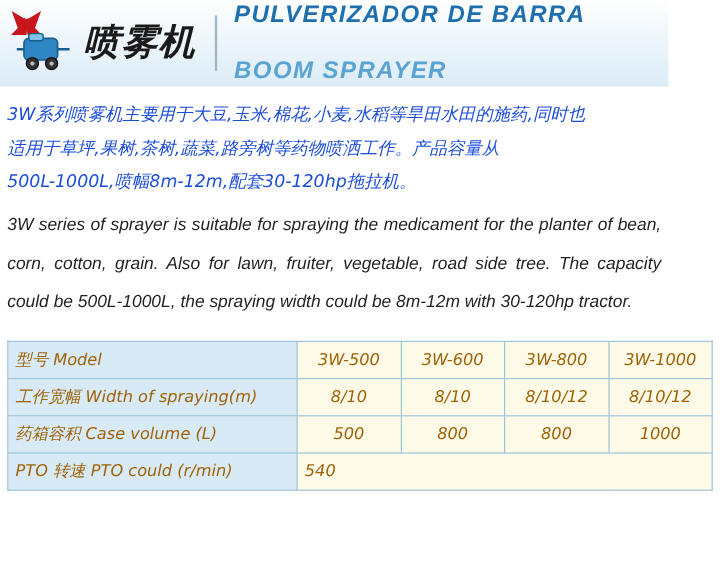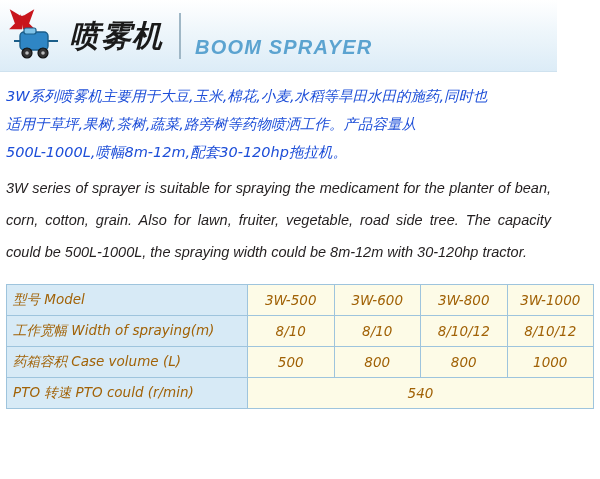--- a/index.html
+++ b/index.html
@@ -126,21 +126,20 @@
     width: 228px;
   }
   td.val {
     background: #fdfbe7;
     text-align: center;
   }
   tr.row-alt td.label { background: #d7eaf6; }
   tr.row-alt td.val { background: #fdfbe7; margin-left: 20px; }
   td.span-val {
     background: #fdfbe7;
-    text-align: center;
   }
 </style>
 </head>
 <body>
 
 <div class="page">
 
   <div class="header">
     <div class="logo">
       <svg width="56" height="56" viewBox="0 0 56 56">
@@ -164,20 +163,21 @@
         <circle cx="35" cy="45" r="5" fill="#333" stroke="#111" stroke-width="1.2"></circle>
         <circle cx="35" cy="45" r="1.8" fill="#bbb"></circle>
       </svg>
     </div>
 
     <div class="cn-title">喷雾机</div>
 
     <div class="divider-bar"></div>
 
     <div class="en-titles">
+      <div class="en-line1">PULVERIZADOR DE BARRA</div>
       <div class="en-line2">BOOM SPRAYER</div>
     </div>
   </div>
 
   <div class="content">
     <p class="para-cn">
       <span>3W系列喷雾机主要用于大豆,玉米,棉花,小麦,水稻等旱田水田的施药,同时也</span><br>
       <span>适用于草坪,果树,茶树,蔬菜,路旁树等药物喷洒工作。产品容量从</span><br>
       <span>500L-1000L,喷幅8m-12m,配套30-120hp拖拉机。</span>
     </p>

